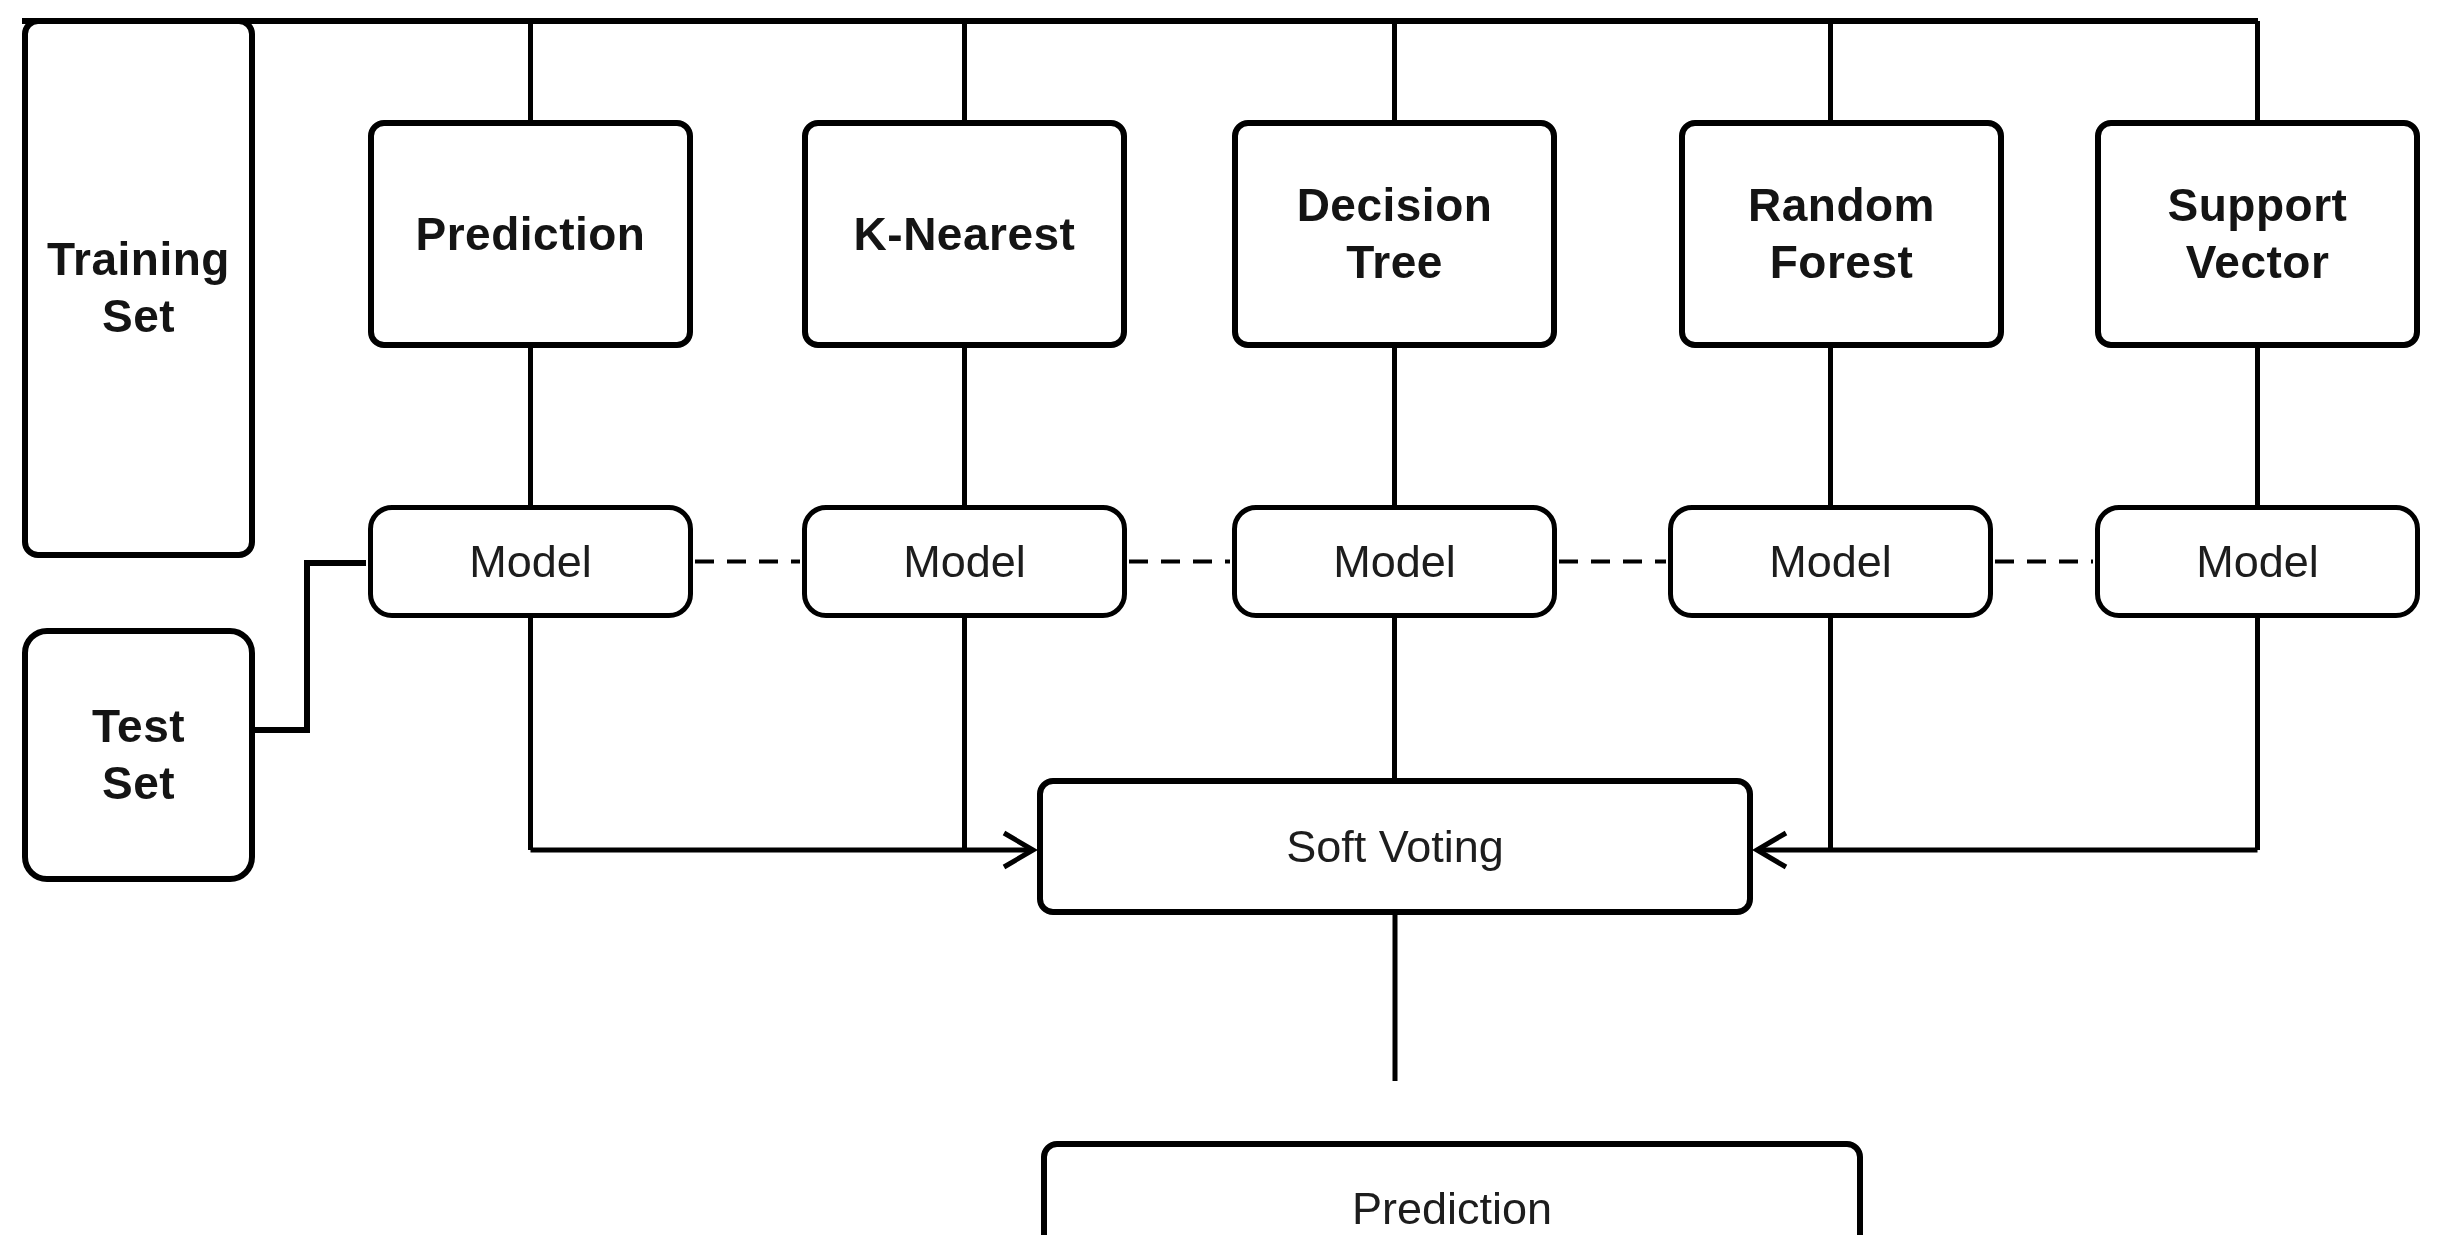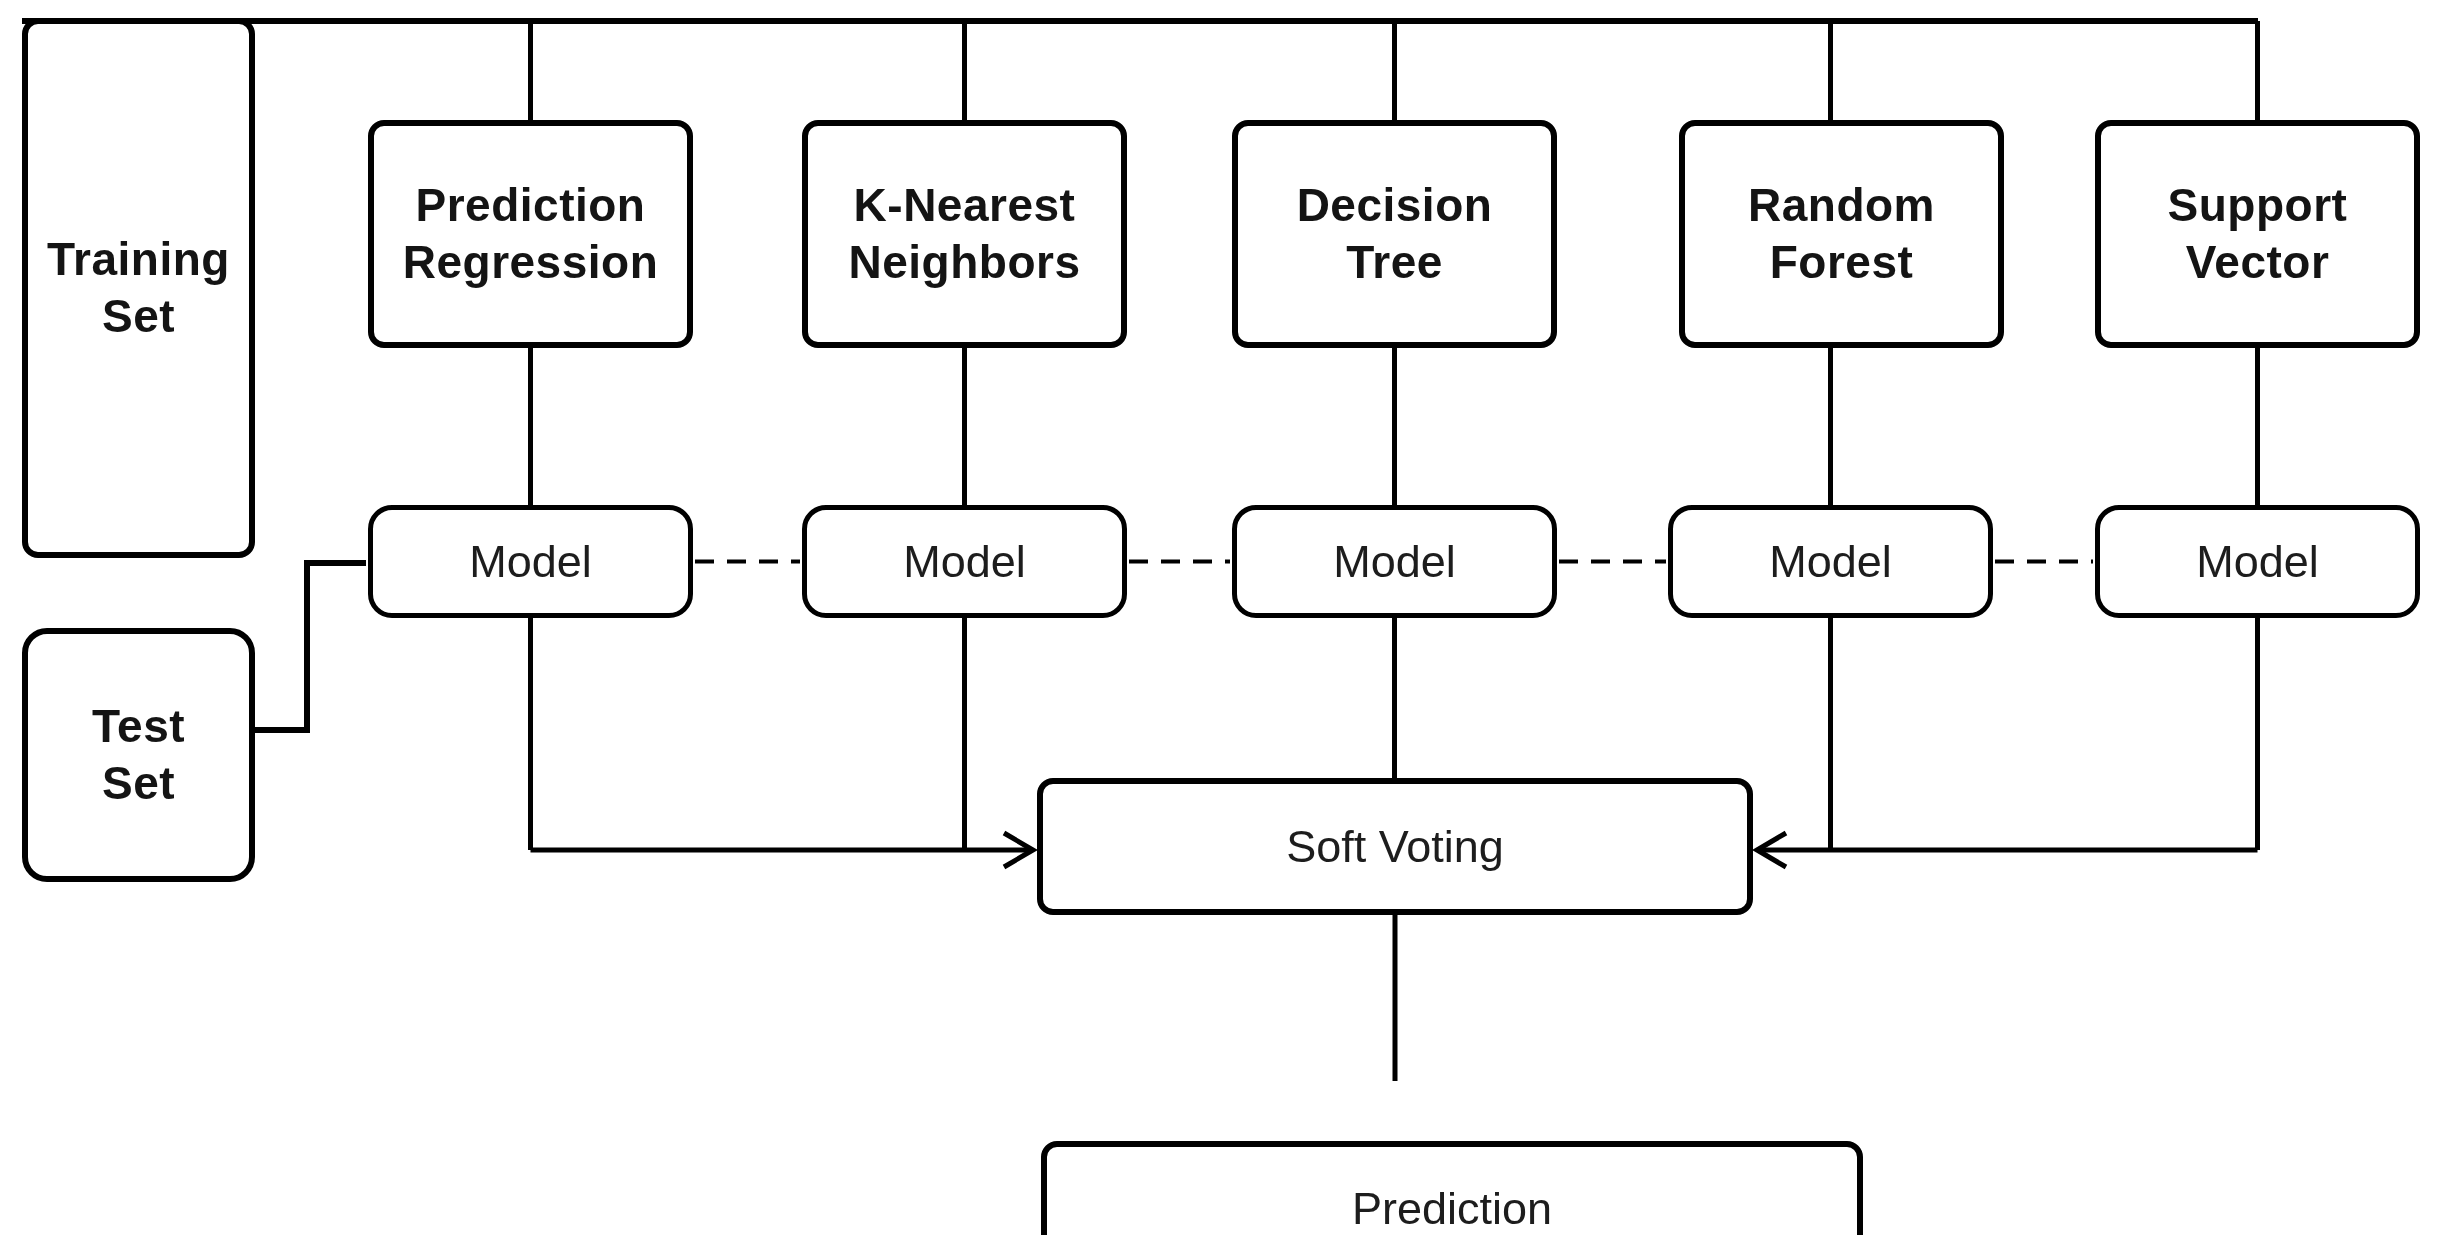--- a/index.html
+++ b/index.html
@@ -136,25 +136,23 @@
     <span class="ln">Set</span>
   </div>
 
   <div class="node test bold-label">
     <span class="ln">Test</span>
     <span class="ln">Set</span>
   </div>
 
   <div class="node clf clf1 bold-label">
     <span class="ln">Prediction</span>
-    <span class="ln">Regression</span>
   </div>
   <div class="node clf clf2 bold-label">
     <span class="ln">K-Nearest</span>
-    <span class="ln">Neighbors</span>
   </div>
   <div class="node clf clf3 bold-label">
     <span class="ln">Decision</span>
     <span class="ln">Tree</span>
   </div>
   <div class="node clf clf4 bold-label">
     <span class="ln">Random</span>
     <span class="ln">Forest</span>
   </div>
   <div class="node clf clf5 bold-label">

